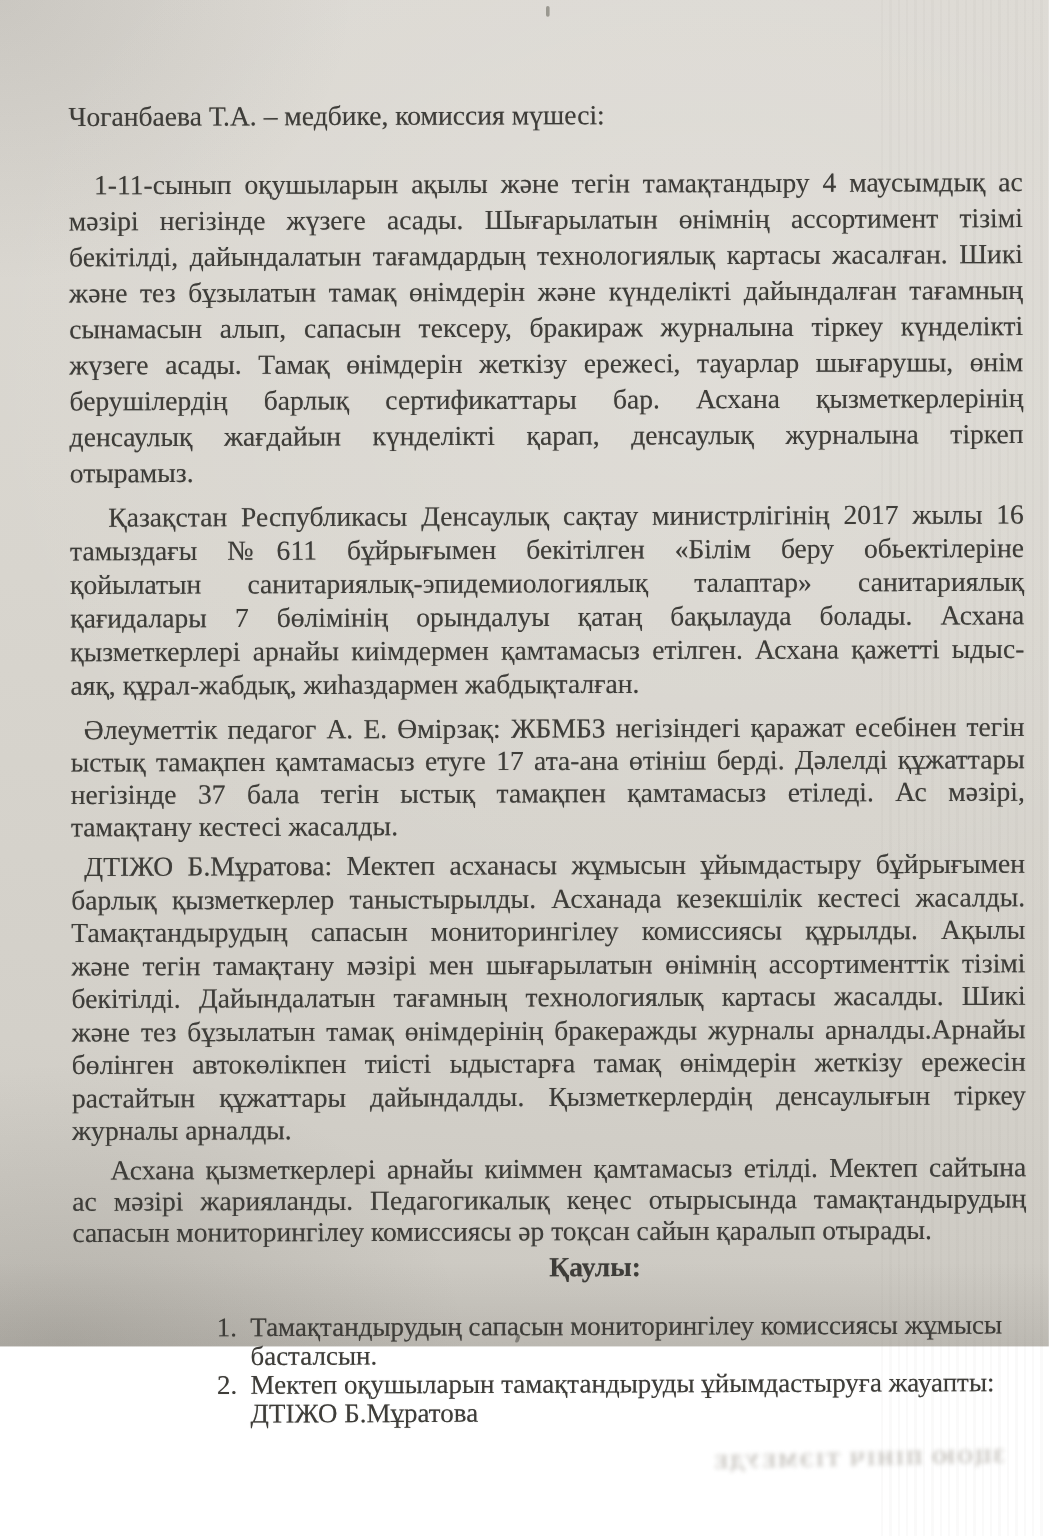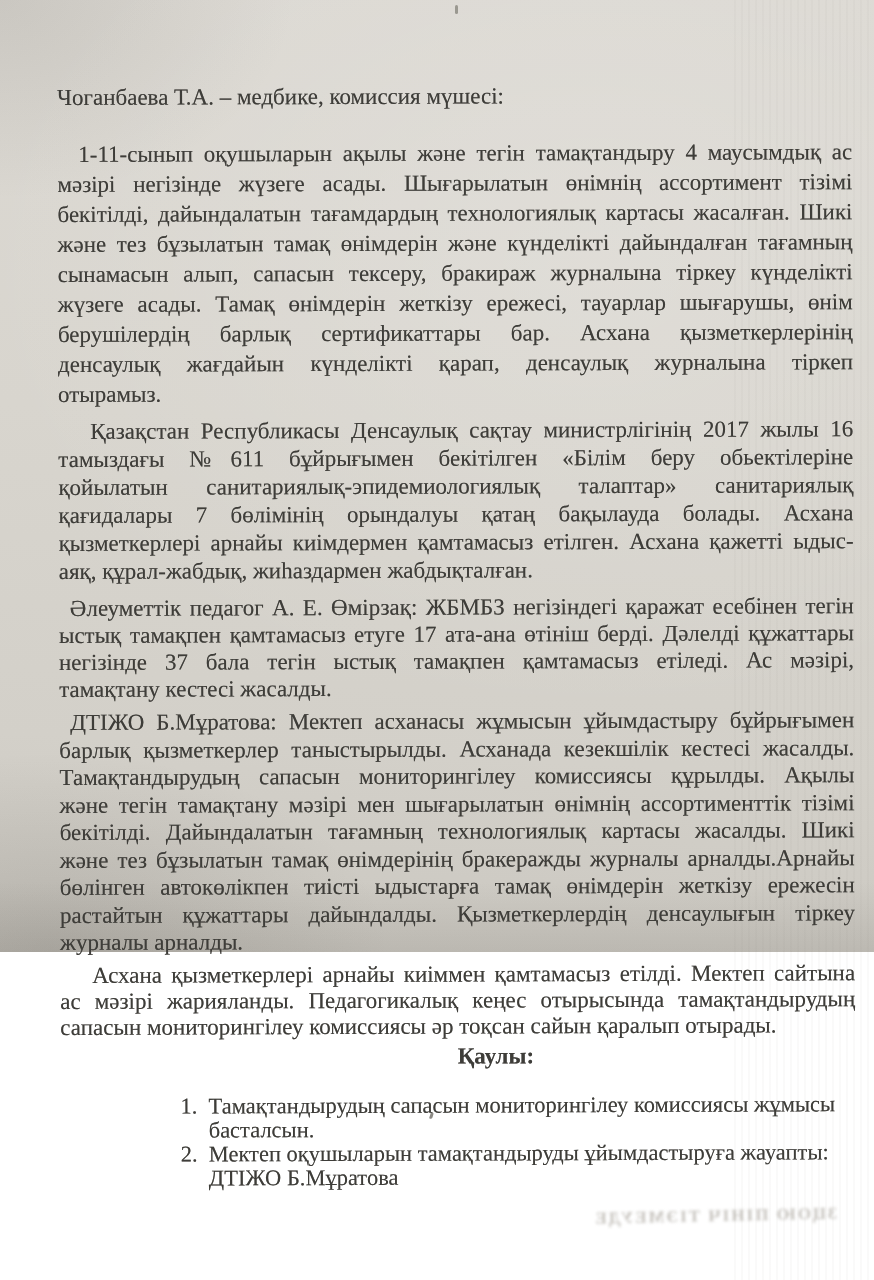--- a/index.html
+++ b/index.html
@@ -7,21 +7,21 @@
     padding: 0;
     width: 874px;
     height: 1280px;
     overflow: hidden;
     font-family: "Liberation Serif", "DejaVu Serif", serif;
   }
   .page {
     position: absolute;
     inset: 0;
     width: 874px;
-    height: 952px;
+    height: 1122px;
     background:
       radial-gradient(120% 80% at 68% 28%, rgba(255,255,255,0.16), rgba(255,255,255,0) 60%),
       radial-gradient(45% 28% at 0% 0%, rgba(85,82,76,0.13), rgba(85,82,76,0) 75%),
       radial-gradient(55% 30% at 6% 100%, rgba(75,71,64,0.18), rgba(75,71,64,0) 70%),
       linear-gradient(183deg, var(--paper_light, #dcd9d3) 0%, var(--paper, #d8d5ce) 45%, #d3d0c9 78%, #cac7c0 100%);
   }
   
   .texture-right {
     position: absolute;
     top: 0; right: 0;

